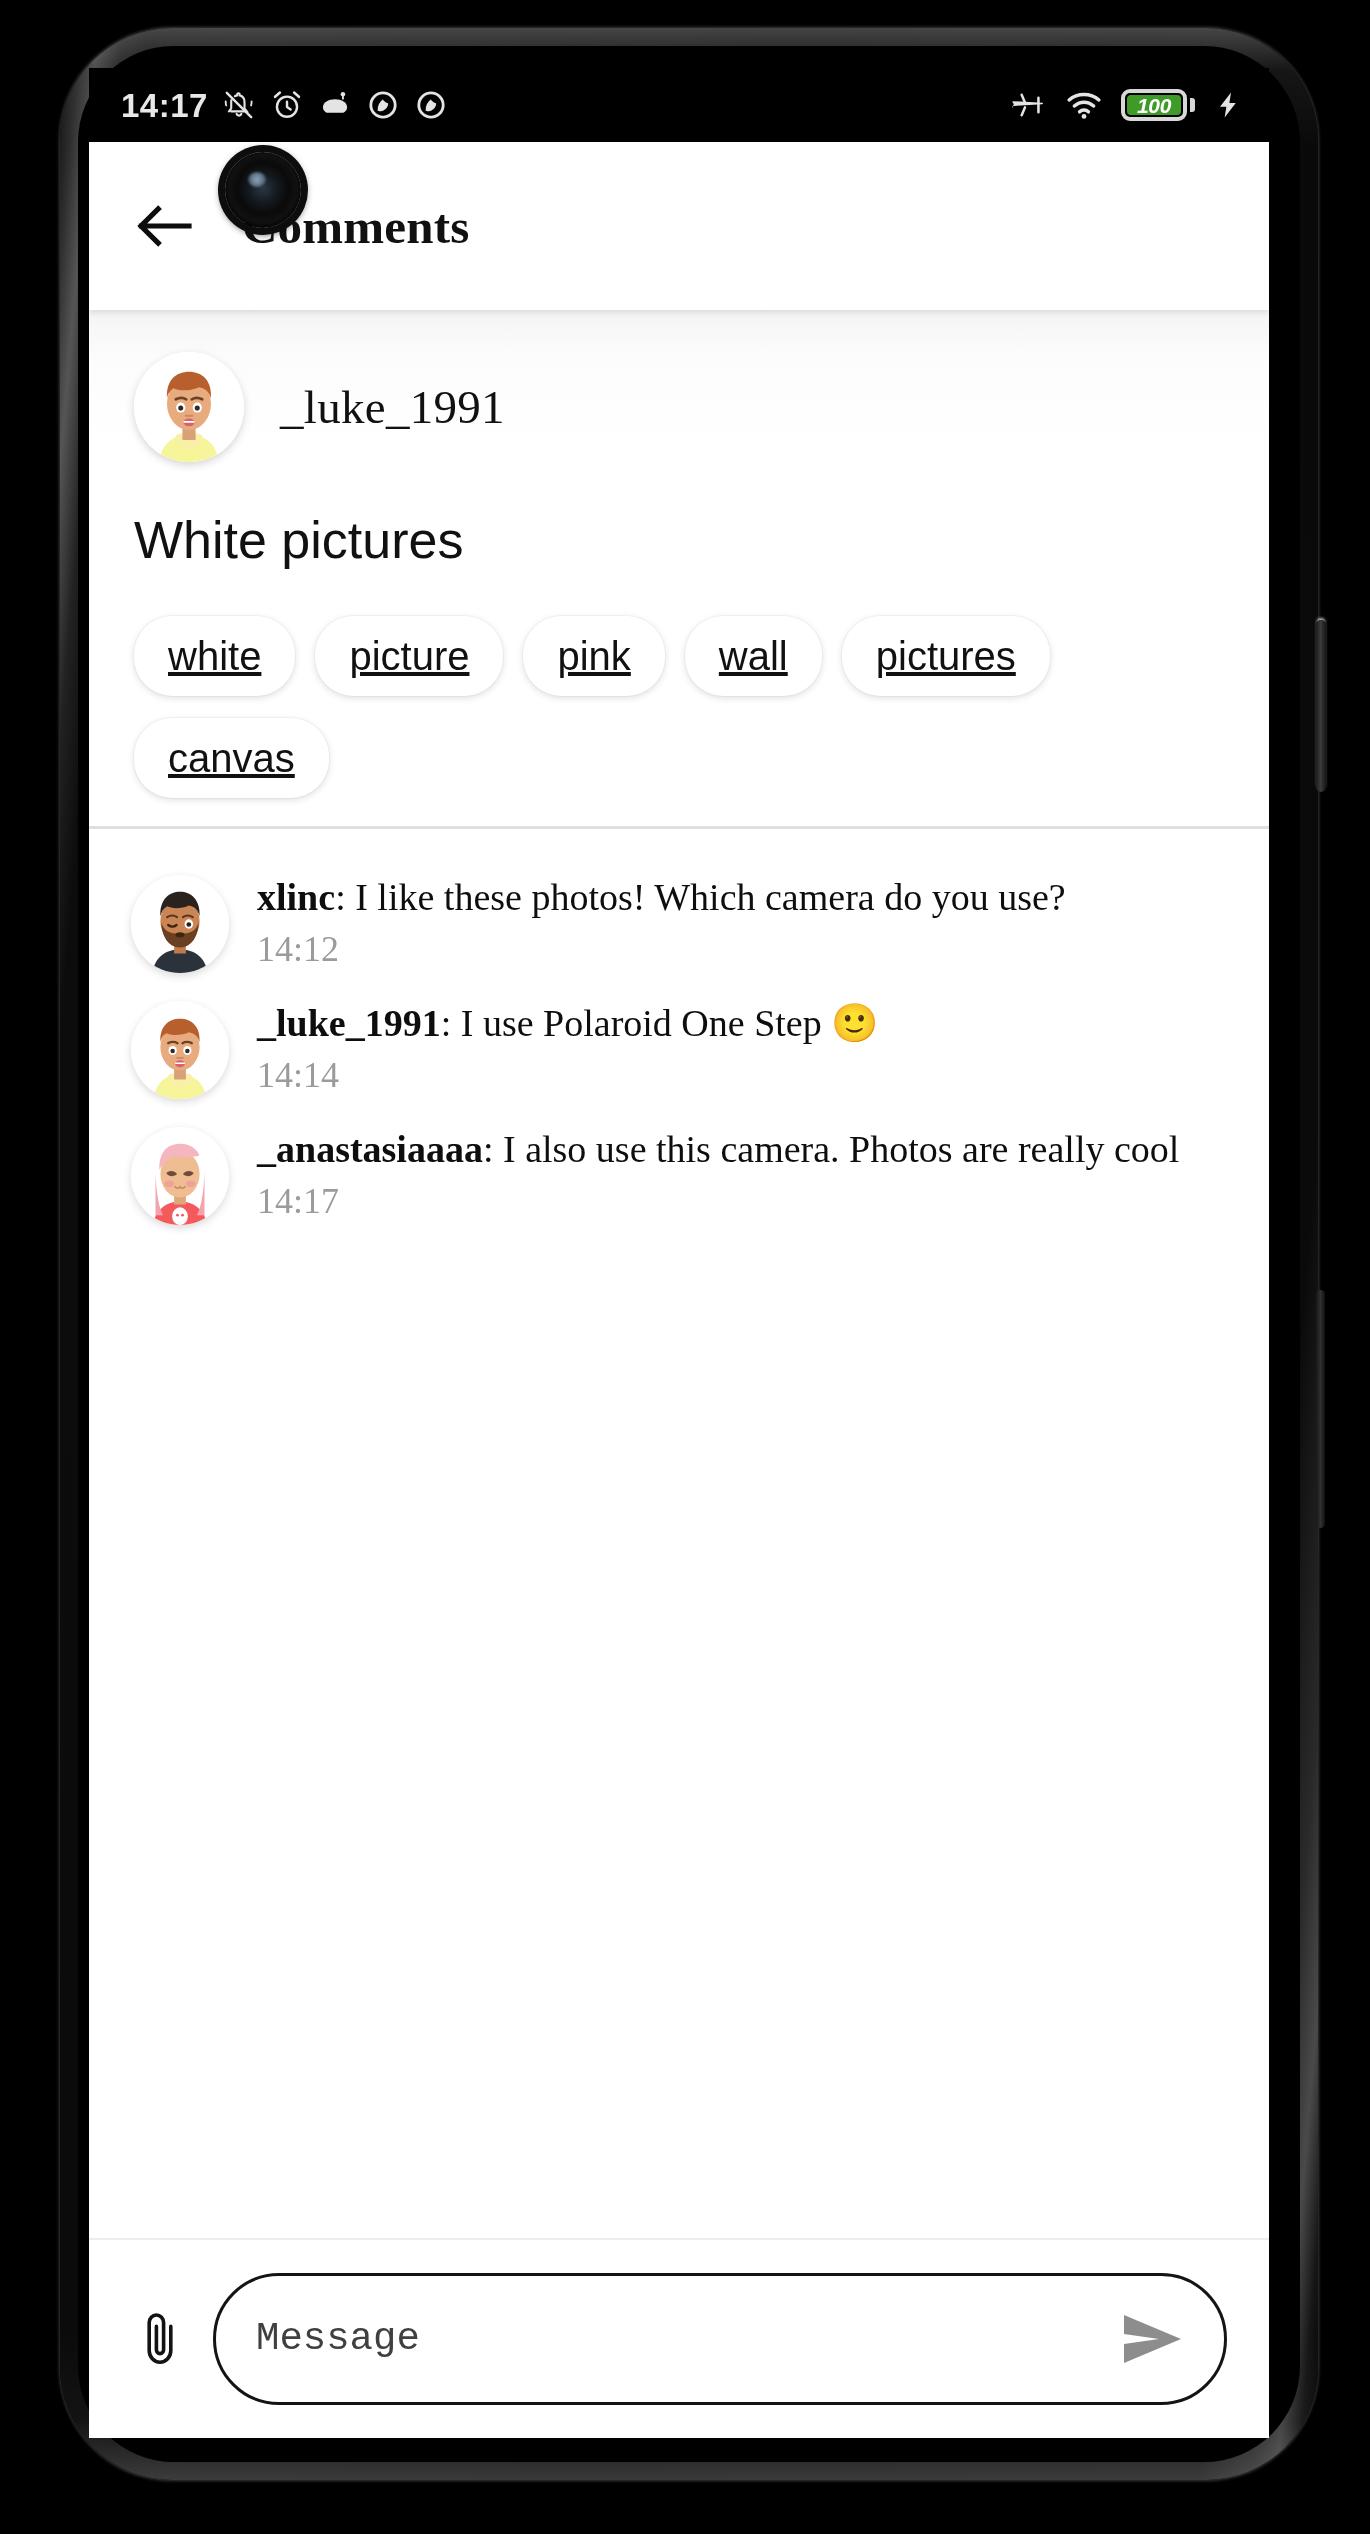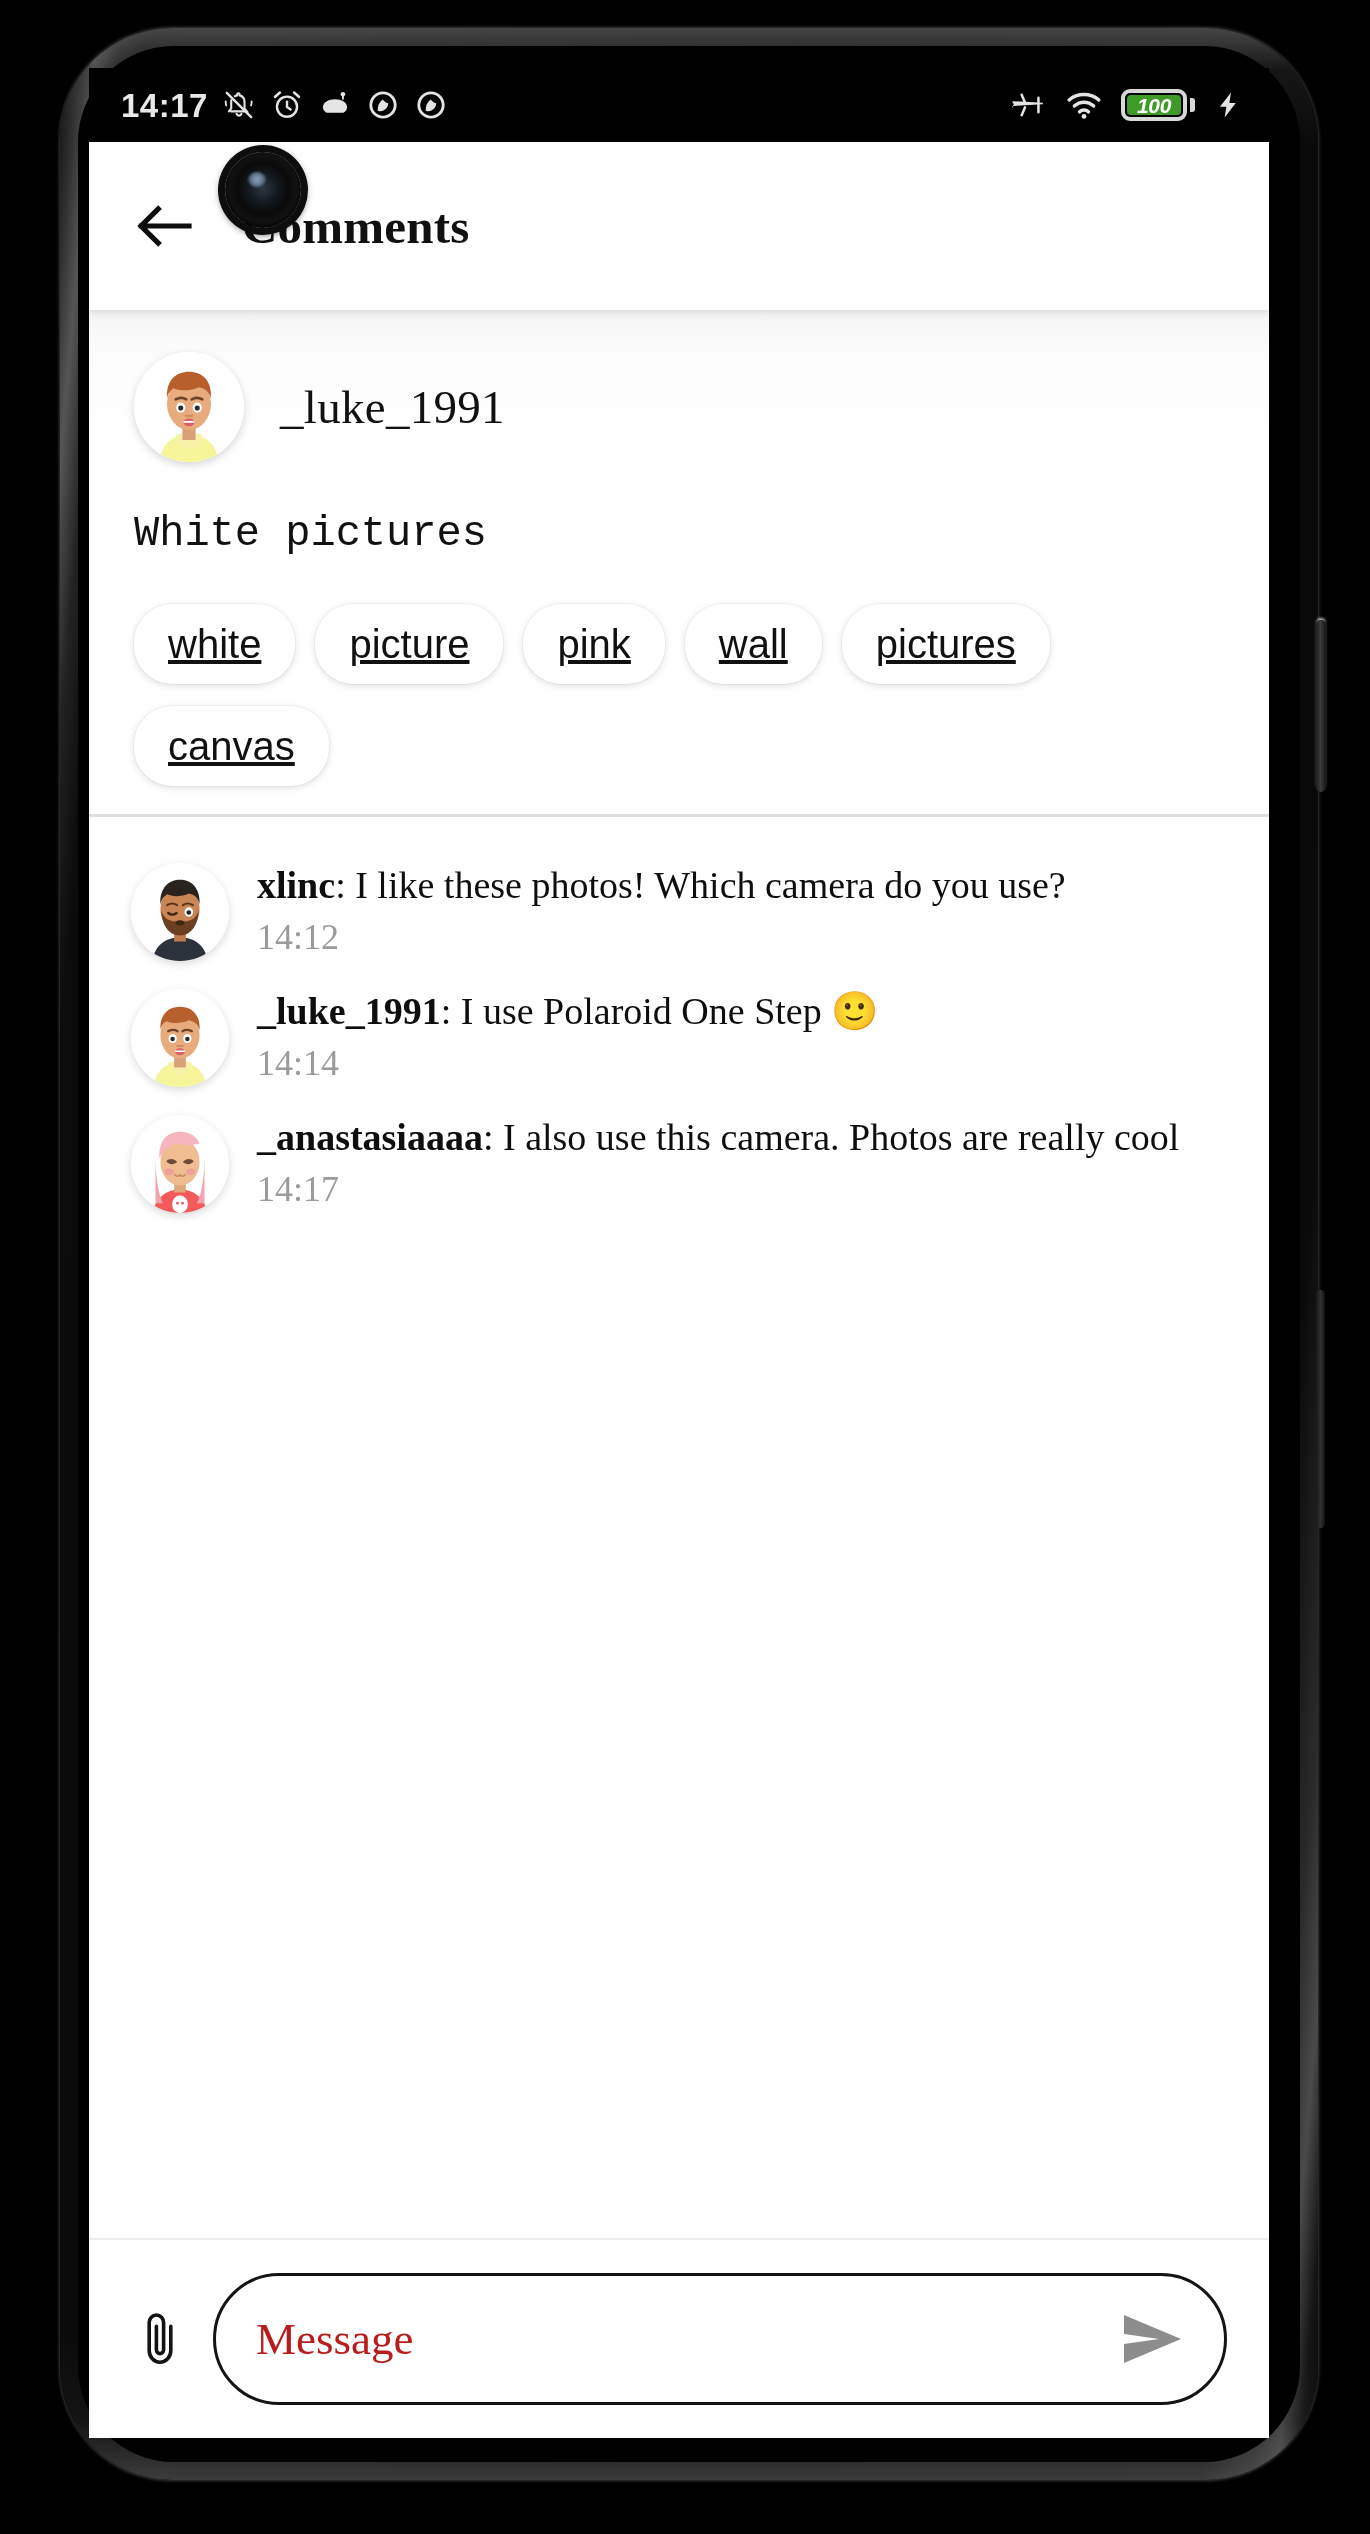--- a/index.html
+++ b/index.html
@@ -122,21 +122,21 @@
   }
   .post-head { display:flex; align-items:center; gap:36px; padding:0 45px; }
   .avatar-lg {
     width:110px; height:110px; border-radius:50%; background:#fff; position:relative;
     box-shadow:0 3px 9px rgba(0,0,0,.17); overflow:hidden; flex:0 0 auto;
   }
   .post-user {
     font-family:"Liberation Serif", serif; font-size:47px; color:#111; letter-spacing:.3px;
   }
   .post-title {
-    font-family:Liberation Mono, monospace; font-size:42px; color:#111;
+    font-family:Liberation Sans, sans-serif; font-size:52px; color:#111;
     padding:48px 45px 0 45px;
   }
   .tags { display:flex; flex-wrap:wrap; gap:22px 20px; padding:46px 45px 0 45px; }
   .tag {
     background:#fff; border-radius:38px; padding:20px 34px;
     font-size:40px; color:#111; line-height:1;
     box-shadow:0 2px 7px rgba(0,0,0,.13), 0 0 0 1px rgba(0,0,0,.03);
     cursor:pointer; white-space:nowrap;text-decoration:underline;
   }
 
@@ -158,21 +158,21 @@
   .composer {
     flex:0 0 auto; height:200px; background:#fff; border-top:2px solid #ededed;
     display:flex; align-items:center; gap:20px; padding:0 42px 0 38px;
   }
   .clip-btn { width:66px; height:86px; display:flex; align-items:center; justify-content:center; cursor:pointer; flex:0 0 auto; }
   .msg-pill {
     flex:1 1 auto; height:132px; border:3px solid #141414; border-radius:66px;
     display:flex; align-items:center; padding:0 34px 0 40px; background:#fff; cursor:text;
   }
   .msg-placeholder {
-    flex:1 1 auto; font-family:Liberation Serif, serif; font-size:45px; color:#b91c1c;
+    flex:1 1 auto; font-family:Liberation Mono, monospace; font-size:39px; color:#404040;
   }
   .send-btn { width:74px; height:62px; display:flex; align-items:center; justify-content:center; cursor:pointer; }
 </style>
 </head>
 <body>
 
 <div id="stage">
 
   <div class="phone-frame">
     <div class="frame-gloss-top"></div>

